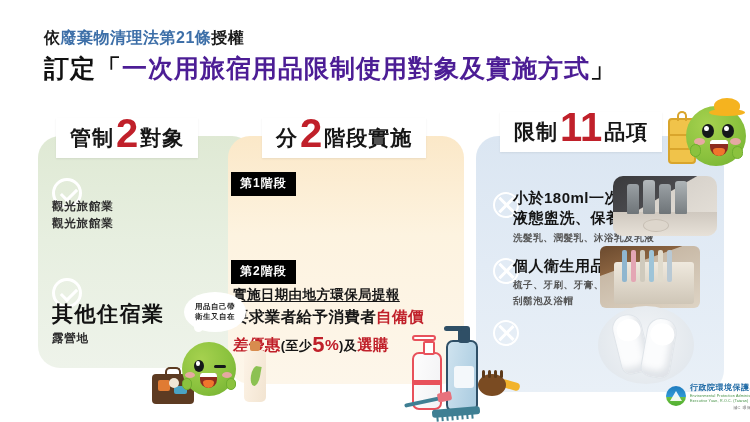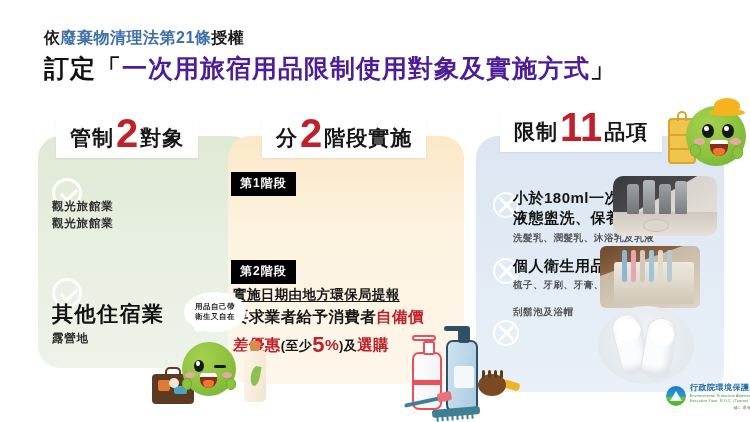--- a/index.html
+++ b/index.html
@@ -285,21 +285,21 @@
   </div>
 
   <div class="xmark" style="left:493px; top:258px;">
     <div class="ring"></div>
       <div class="s1"></div>
       <div class="s2"></div>
   </div>
   <div class="b-item" style="left:513px; top:256px;">
     <div class="b-title">個人衛生用品</div>
     <div class="b-sub">梳子、牙刷、牙膏、刮鬍刀、</div>
-    <div class="b-sub" style="margin-top:12px">刮鬍泡及浴帽</div>
+    <div class="b-sub" style="margin-top:1px">刮鬍泡及浴帽</div>
   </div>
   <div class="photo ph-kit">
     <div class="inner"></div>
     <div class="kitbar" style="left:22px; background:#8fb6cf;"></div>
     <div class="kitbar" style="left:31px; background:#e4a6b4;"></div>
     <div class="kitbar" style="left:40px; background:#cfcabd;"></div>
     <div class="kitbar" style="left:49px; background:#9ec4d8;"></div>
     <div class="kitbar" style="left:58px; background:#e0dbcd;"></div>
     <div class="kitbar" style="left:67px; background:#b9c9d4;"></div>
   </div>

